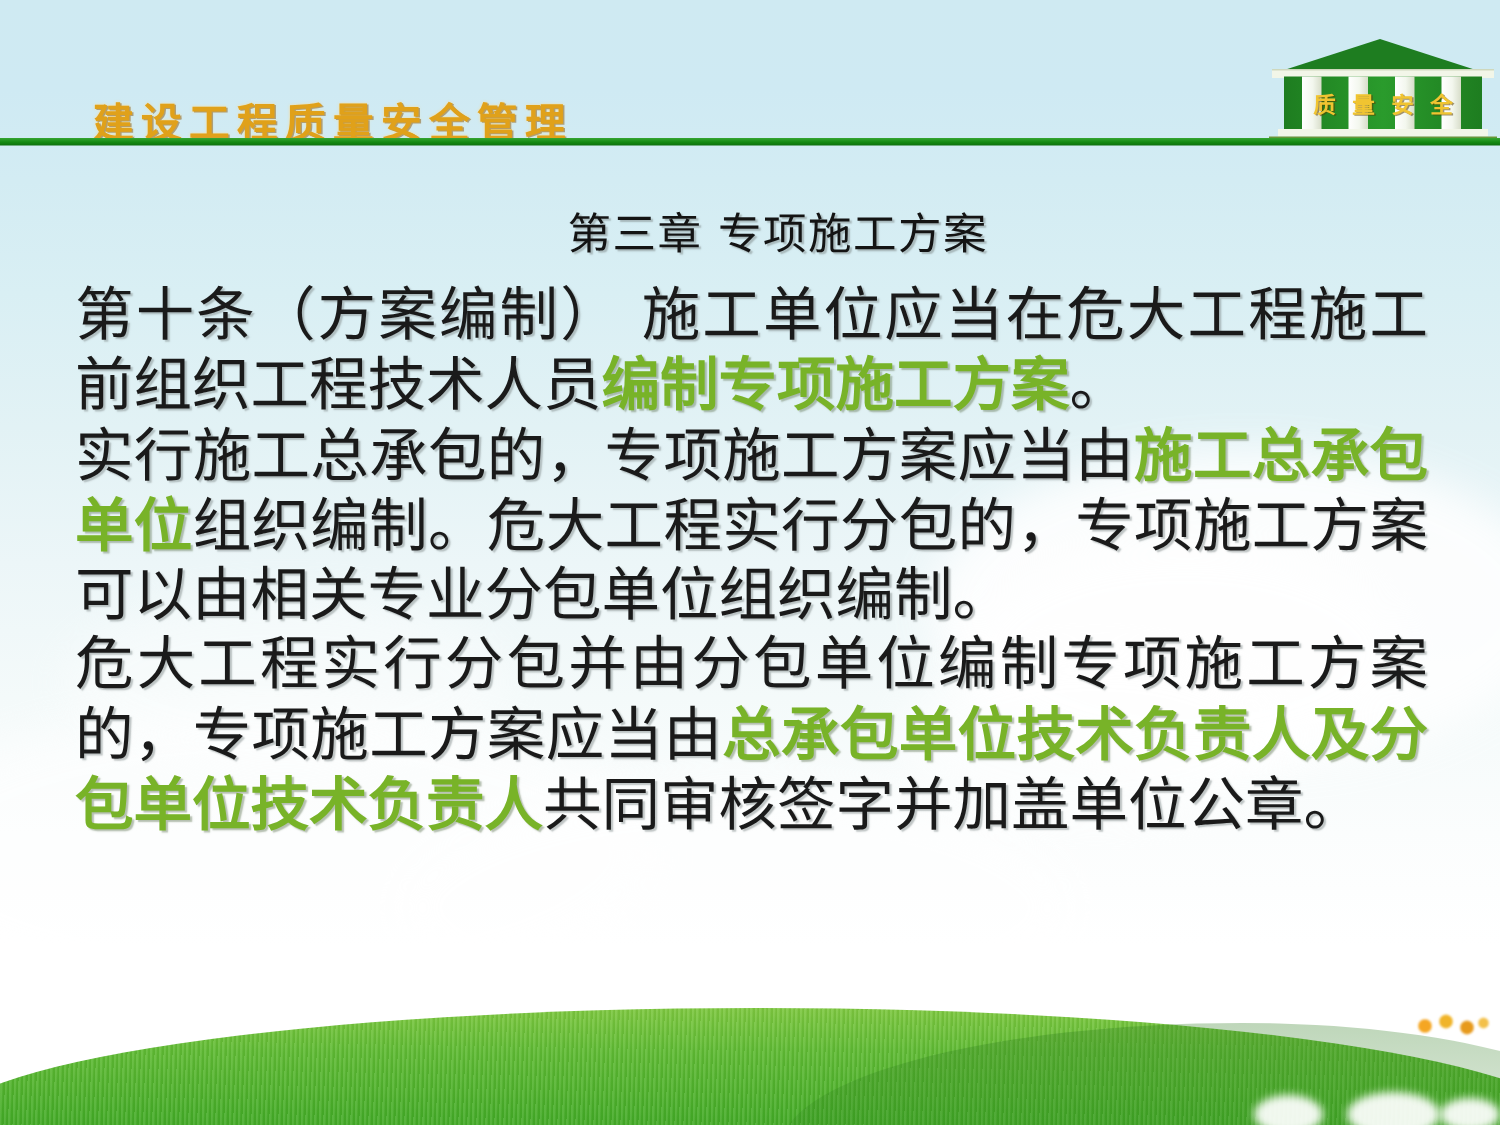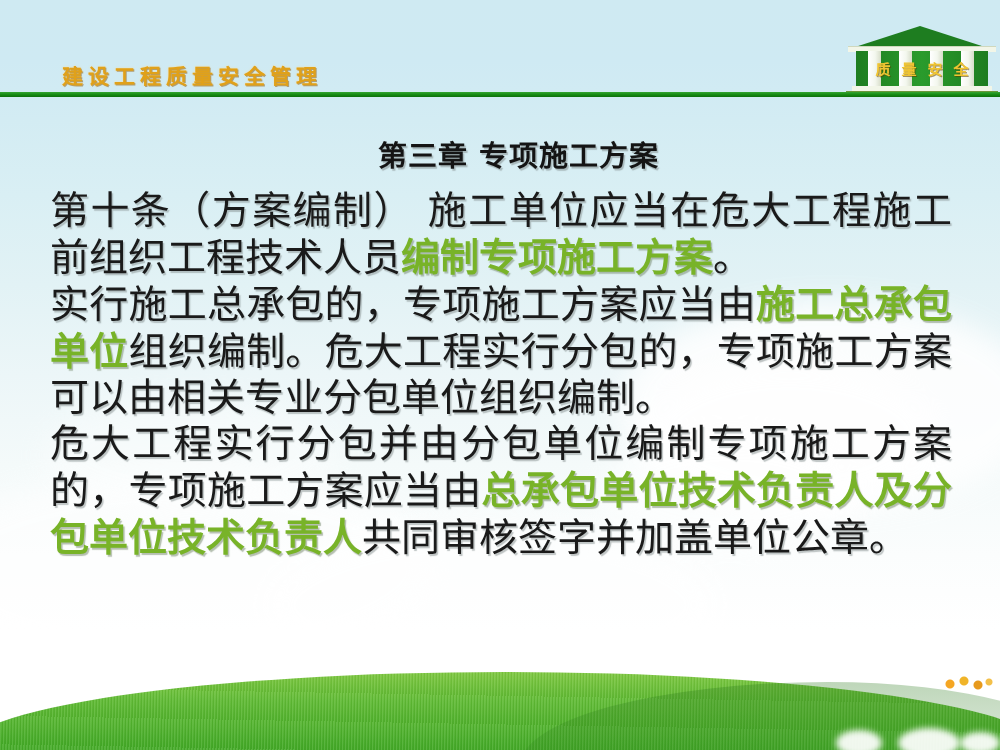--- a/index.html
+++ b/index.html
@@ -51,21 +51,21 @@
     left: 0; top: 0;
     width: 1000px;
     height: 100px;
   }
   .header-title {
     position: absolute;
     left: 62px;
     top: 60px;
     font-family: Liberation Mono, monospace;
     font-weight: bold;
-    font-size: 21px;
+    font-size: 27px;
     letter-spacing: 5px;
     color: #e0a11a;
     text-shadow: 1px 1px 0 rgba(120,70,0,.45), 0 0 2px rgba(255,220,140,.9);
     white-space: nowrap;
   }
   .header-rule {
     position: absolute;
     left: 0;
     top: 92px;
     width: 1000px;
@@ -143,21 +143,21 @@
   
   .content {
     position: absolute;
     left: 0;
     top: 132px;
     width: 1000px;
   }
   .slide-title {
     text-align: center;
     font-size: 29px;
-    font-weight: bold;
+    font-weight: normal;
     color: #141414;
     letter-spacing: 1px;
     text-shadow: 1.5px 1.5px 1px rgba(130,140,140,.55);
     margin: 0 0 14px 0;
     padding-left: 37px;
   }
   .para {
     margin: 0 48px 0 50px;
     font-size: 39px;
     line-height: 46px;

